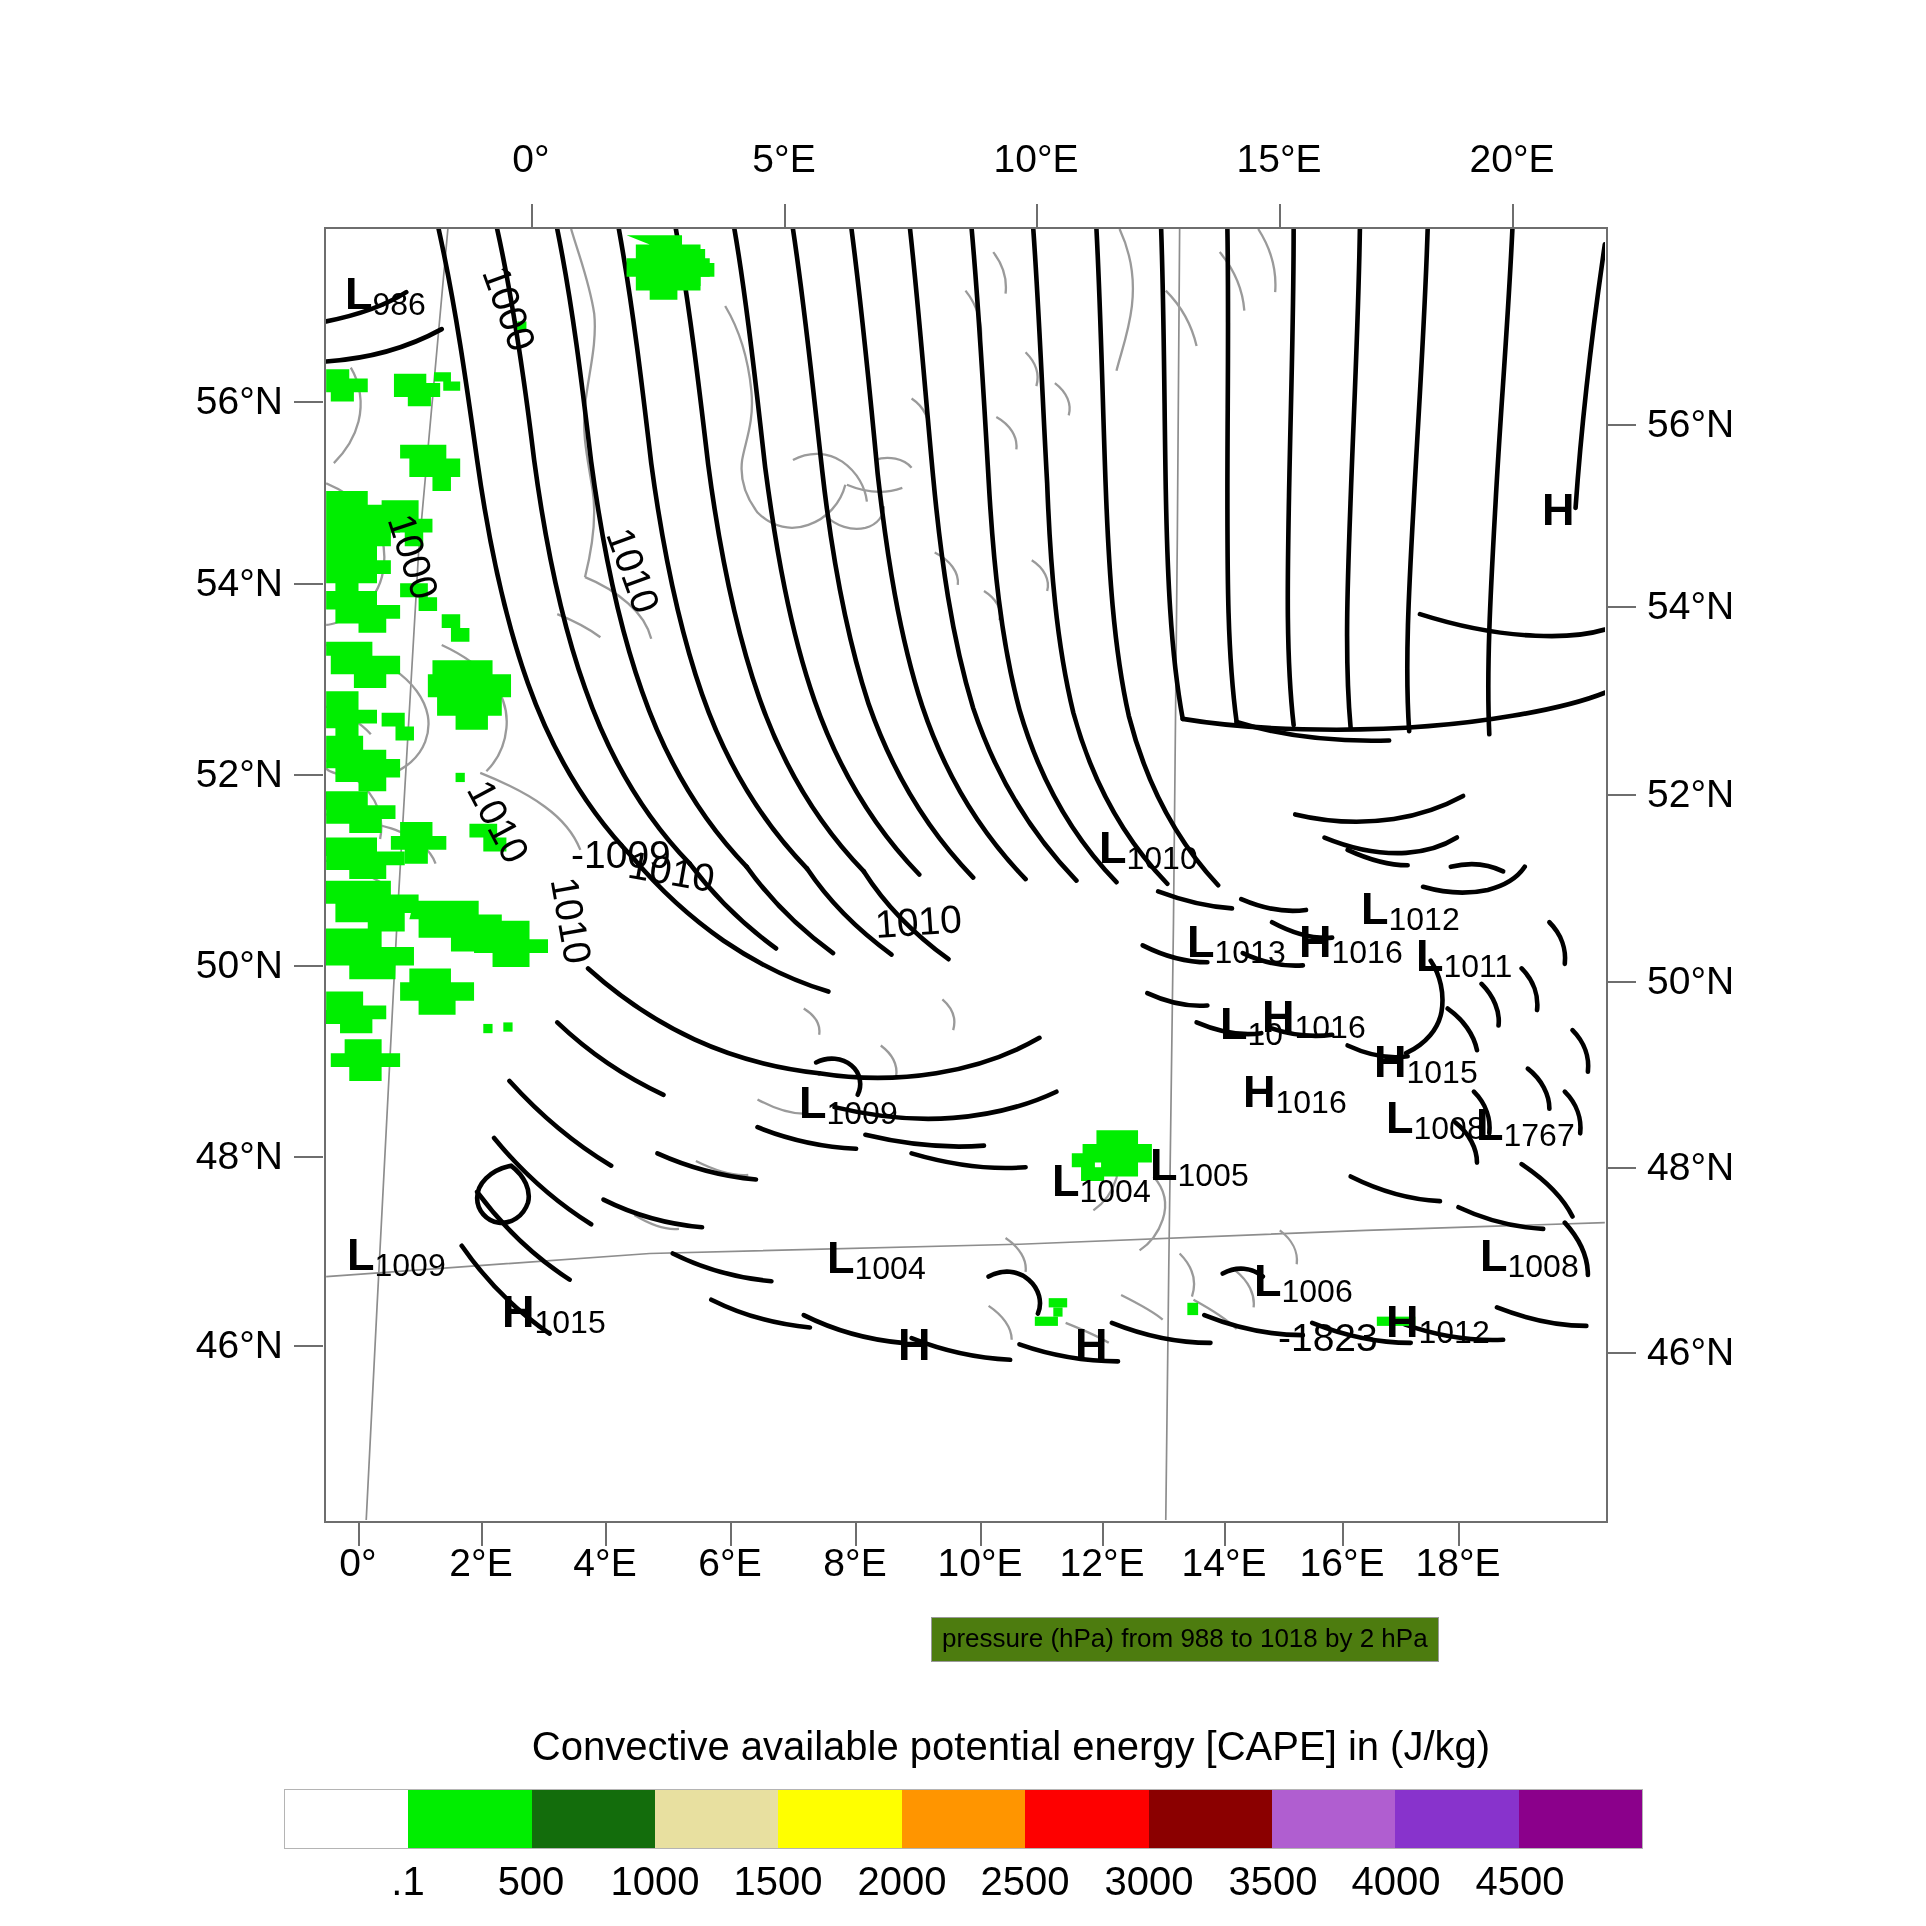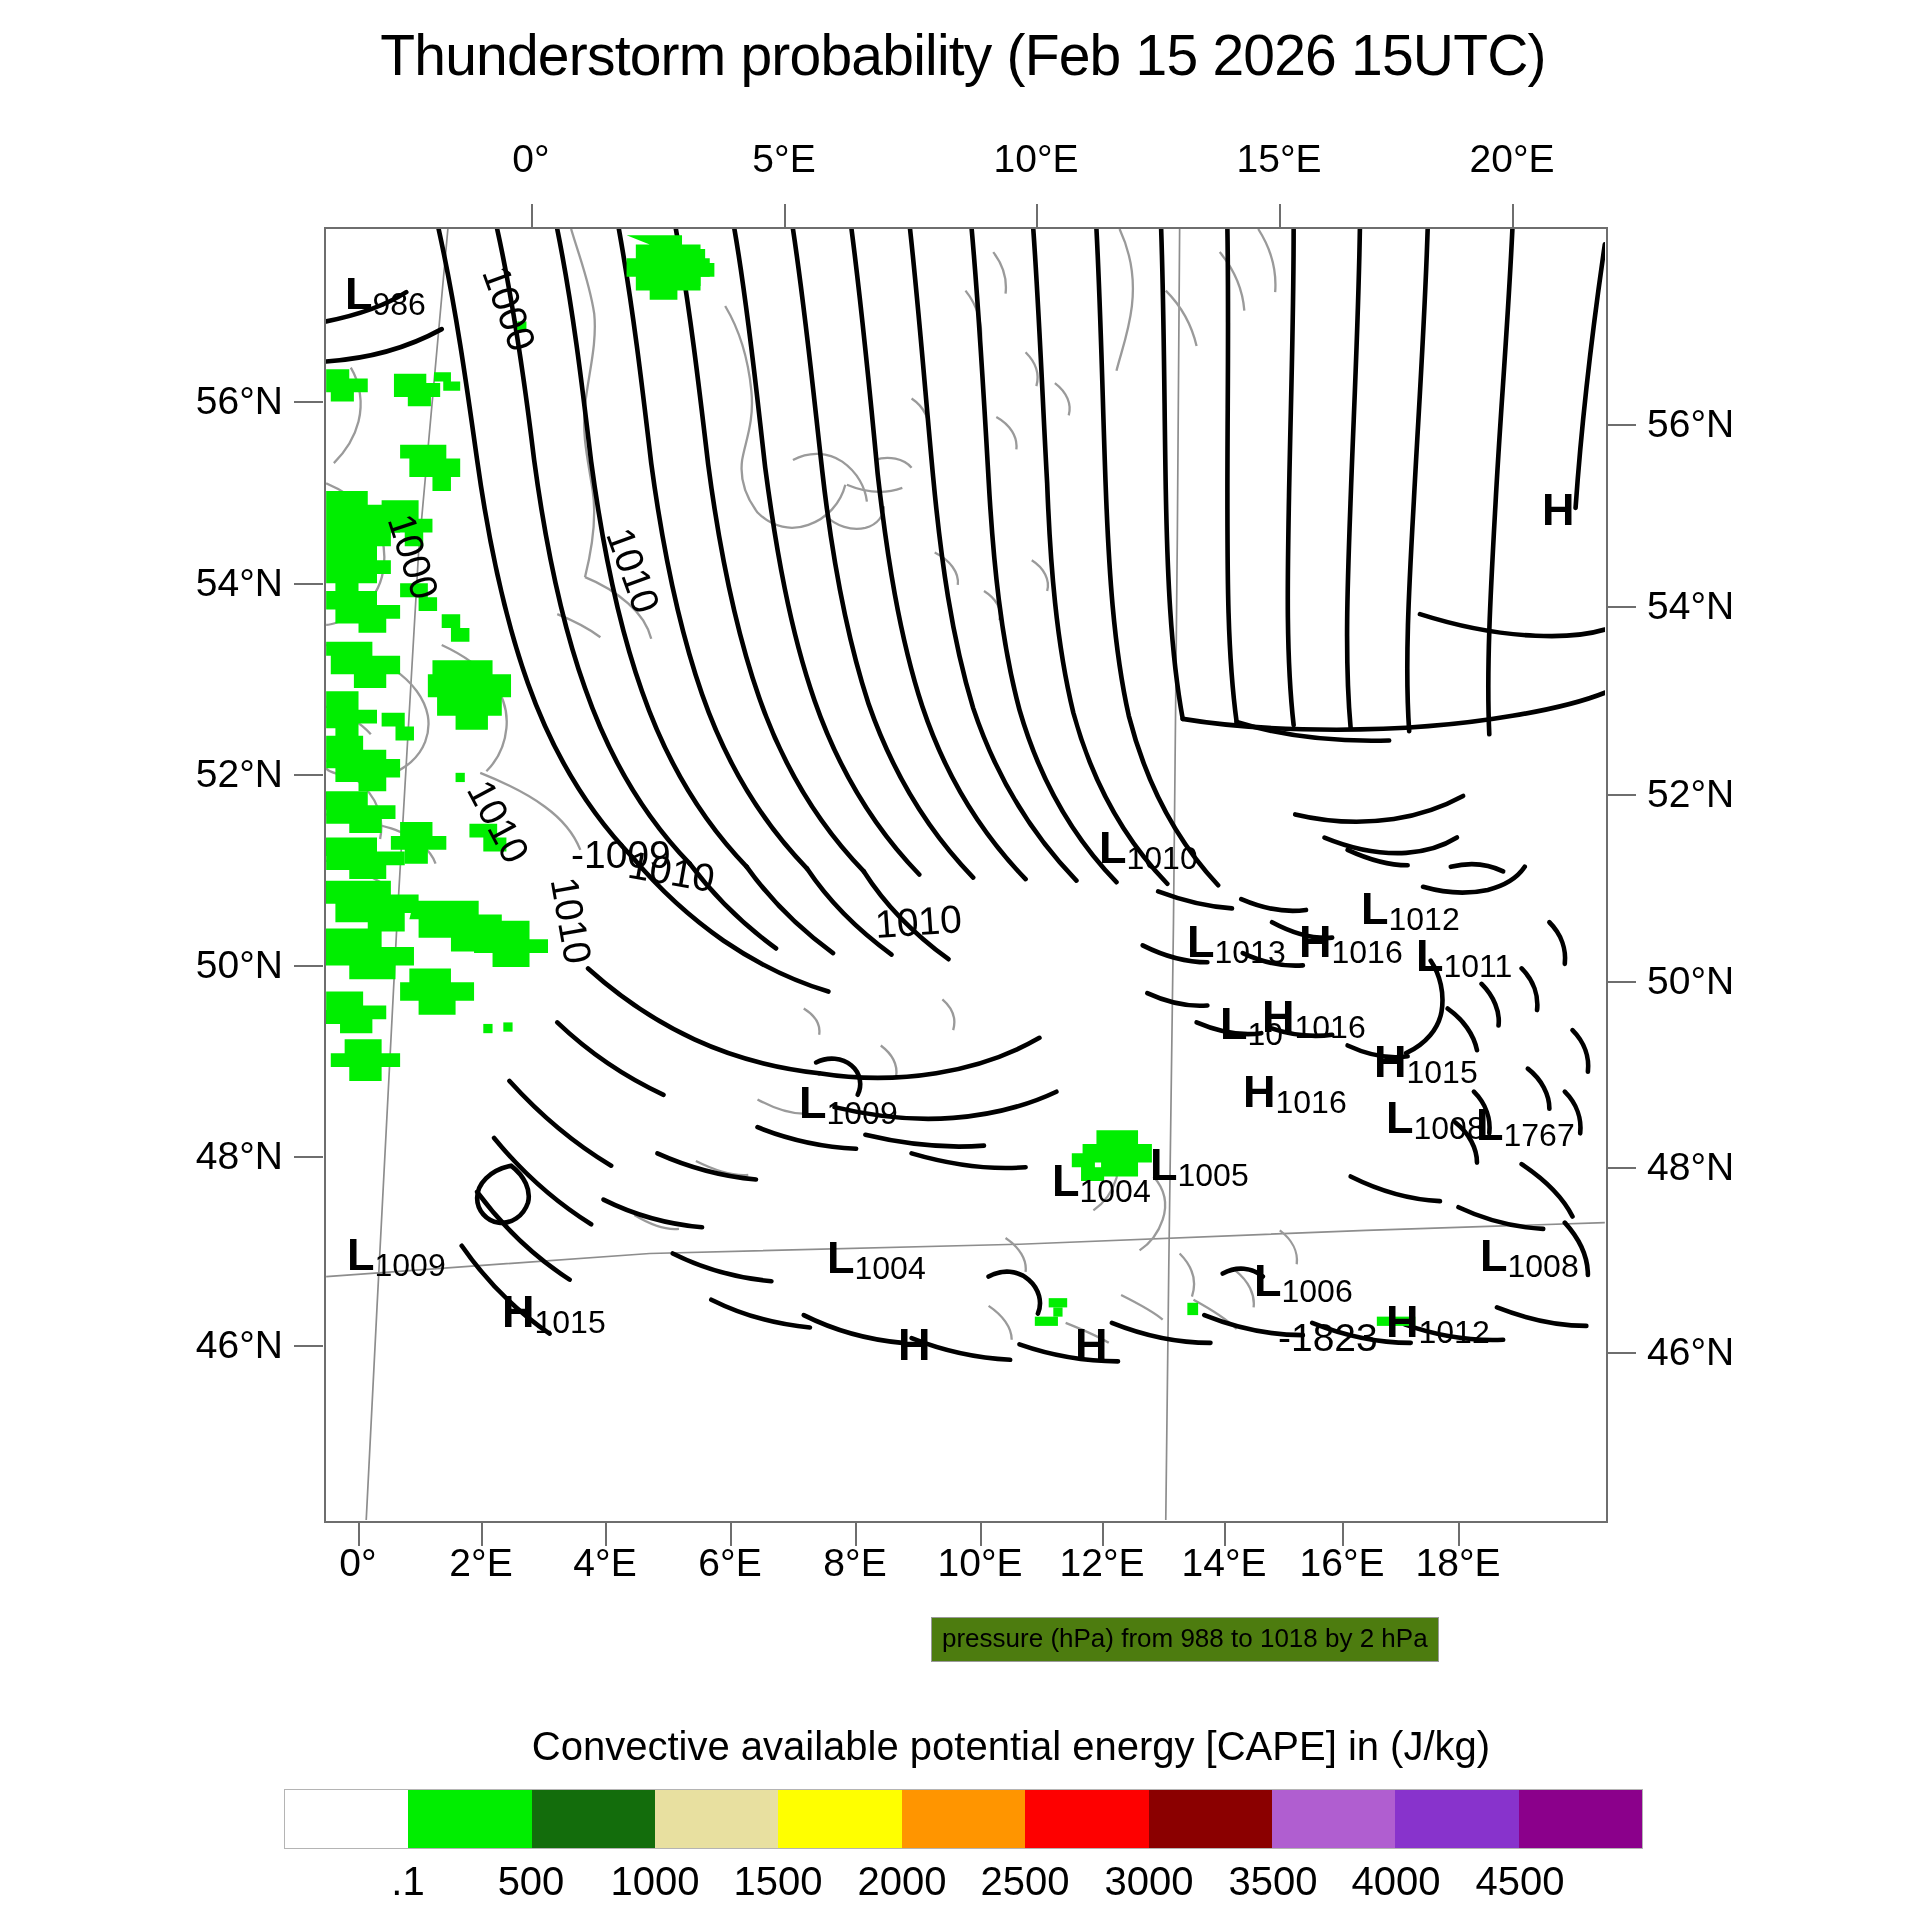--- a/index.html
+++ b/index.html
@@ -44,21 +44,20 @@
   .plab{position:absolute;white-space:nowrap;line-height:1;}
   .plab .big{font-size:45px;font-weight:bold;font-family:"Liberation Sans",sans-serif;}
   .plab .sub{font-size:32px;vertical-align:-0.18em;}
   .clab{position:absolute;white-space:nowrap;font-size:39px;line-height:1;}
 </style>
 </head>
 <body>
 
 <div id="stage">
 
-  <div id="title">Thunderstorm probability (Feb 15 2026 15UTC)</div>
 
   <div id="map">
     <svg id="mapsvg" width="1279" height="1291" viewBox="0 0 1660 1676">
 
       <g stroke="#8d8d8d" stroke-width="2.2" fill="none">
         <path d="M158 0 L120 420 L 92 900 L 66 1400 L 52 1676"></path>
         <path d="M1108 0 L1105 400 L1100 900 L1094 1340 L1090 1676"></path>
         <path d="M0 1360 L420 1330 L900 1318 L1350 1300 L1660 1290"></path>
       </g>
 

